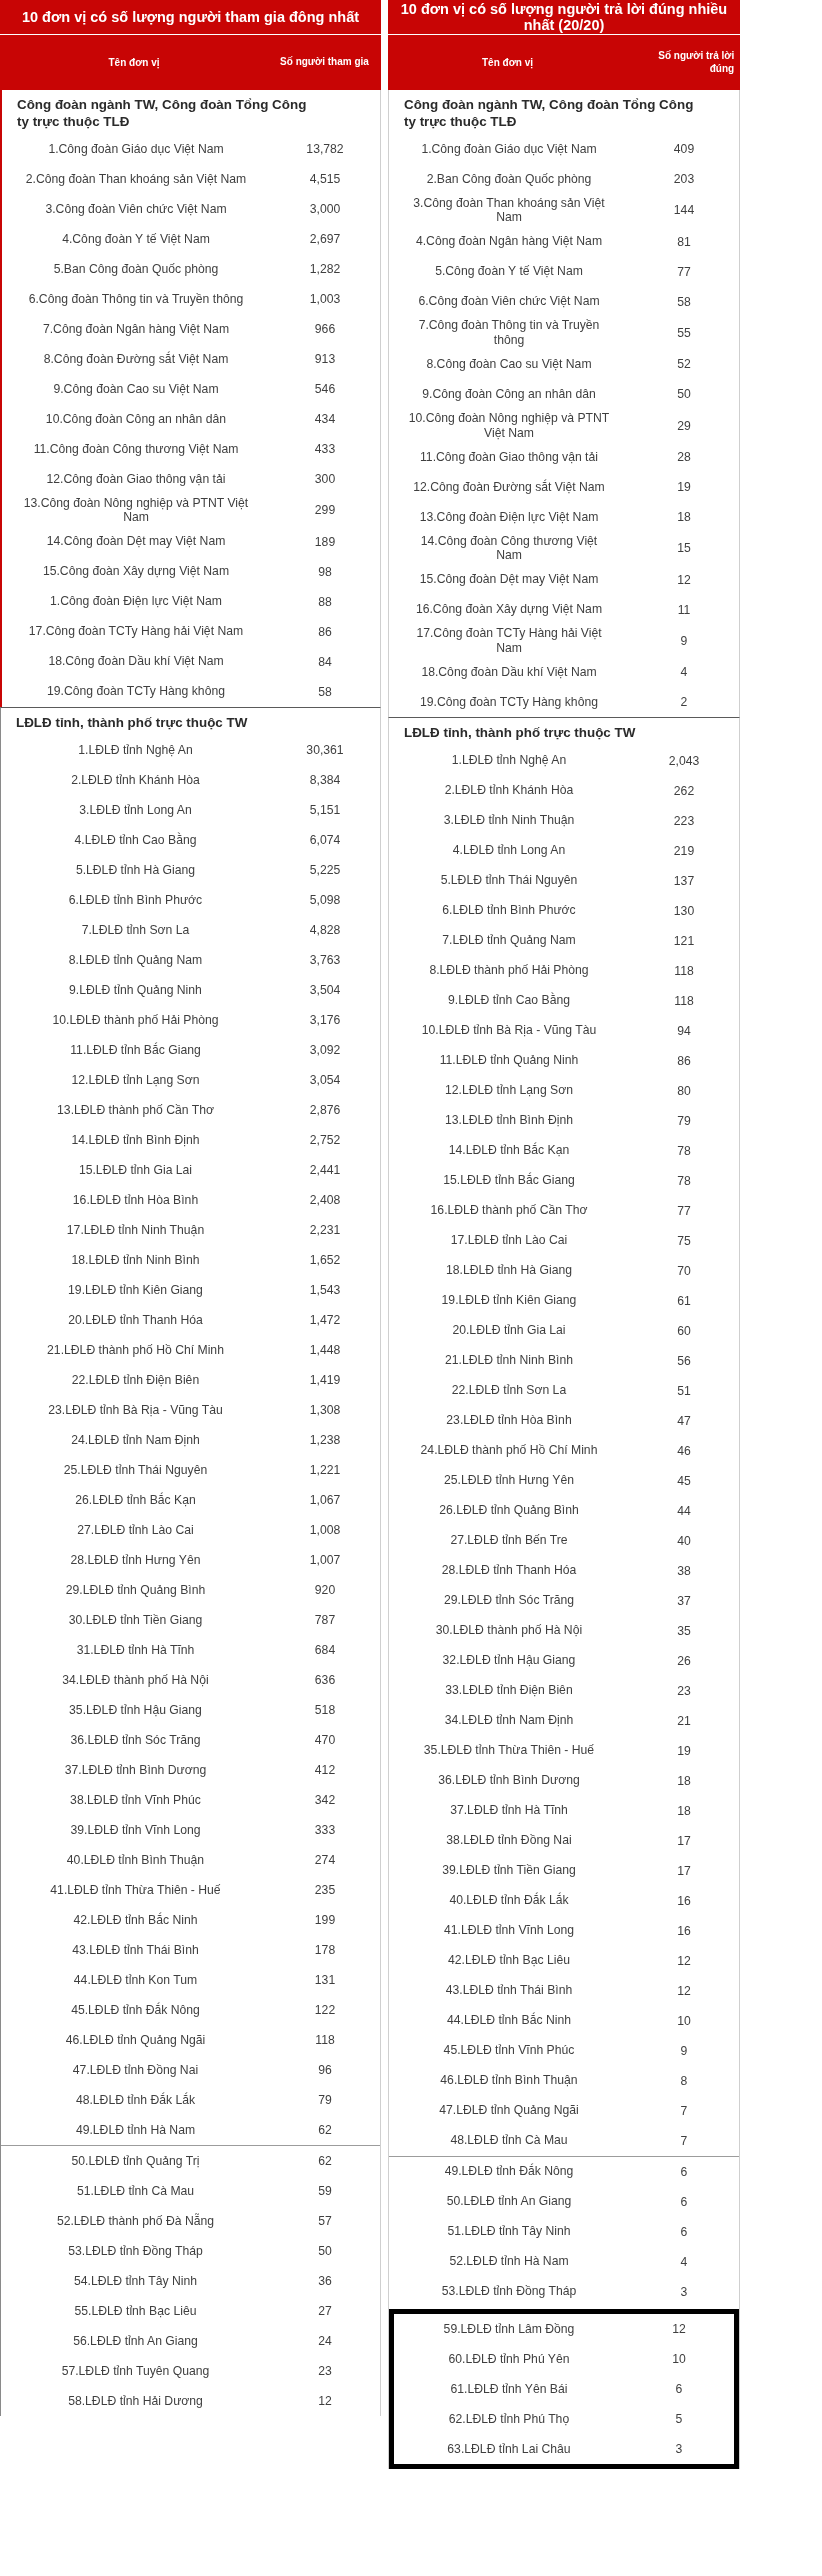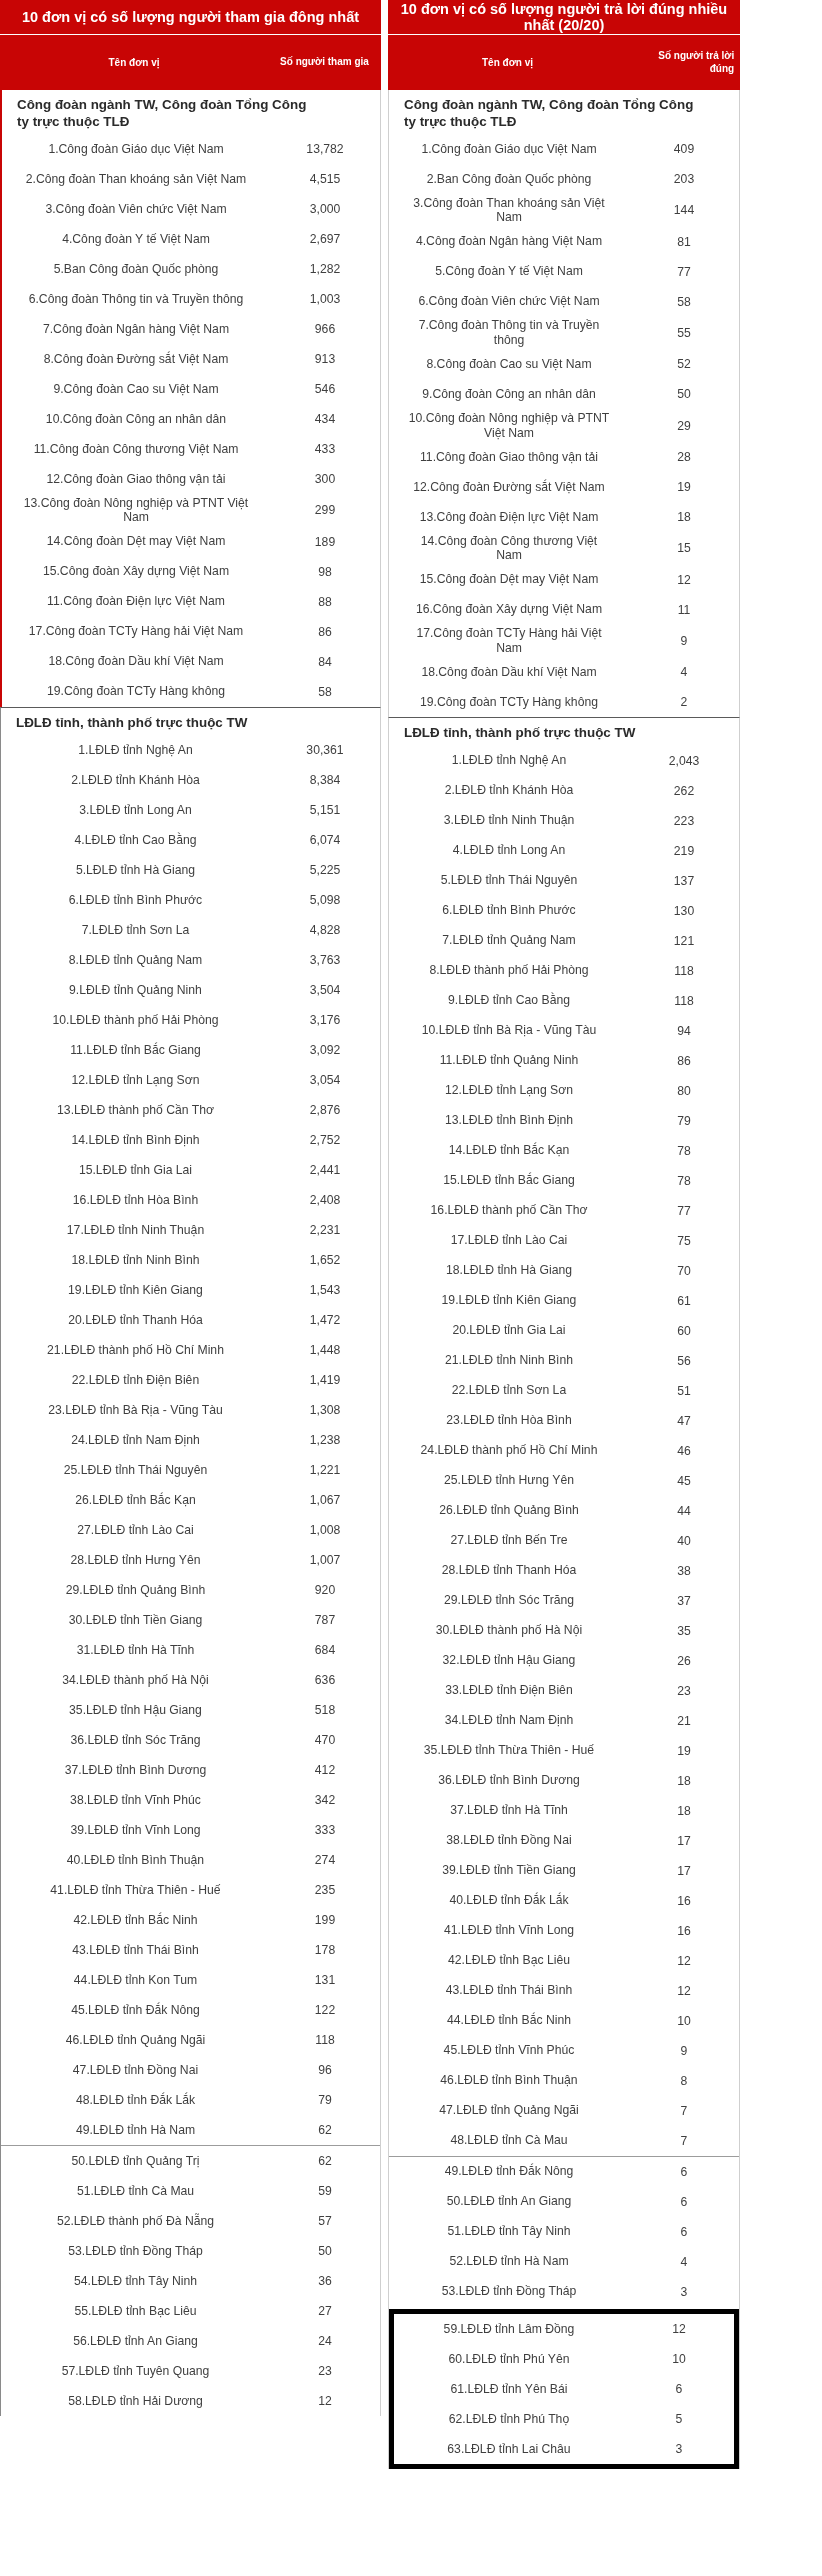--- a/index.html
+++ b/index.html
@@ -129,21 +129,21 @@
         </div>
           <div class="row">
           <div class="c-name">14.Công đoàn Dệt may Việt Nam</div>
           <div class="c-val">189</div>
         </div>
           <div class="row">
           <div class="c-name">15.Công đoàn Xây dựng Việt Nam</div>
           <div class="c-val">98</div>
         </div>
           <div class="row">
-          <div class="c-name">11.Công đoàn Điện lực Việt Nam</div>
+          <div class="c-name">1.Công đoàn Điện lực Việt Nam</div>
           <div class="c-val">88</div>
         </div>
           <div class="row">
           <div class="c-name">17.Công đoàn TCTy Hàng hải Việt Nam</div>
           <div class="c-val">86</div>
         </div>
           <div class="row">
           <div class="c-name">18.Công đoàn Dầu khí Việt Nam</div>
           <div class="c-val">84</div>
         </div>

